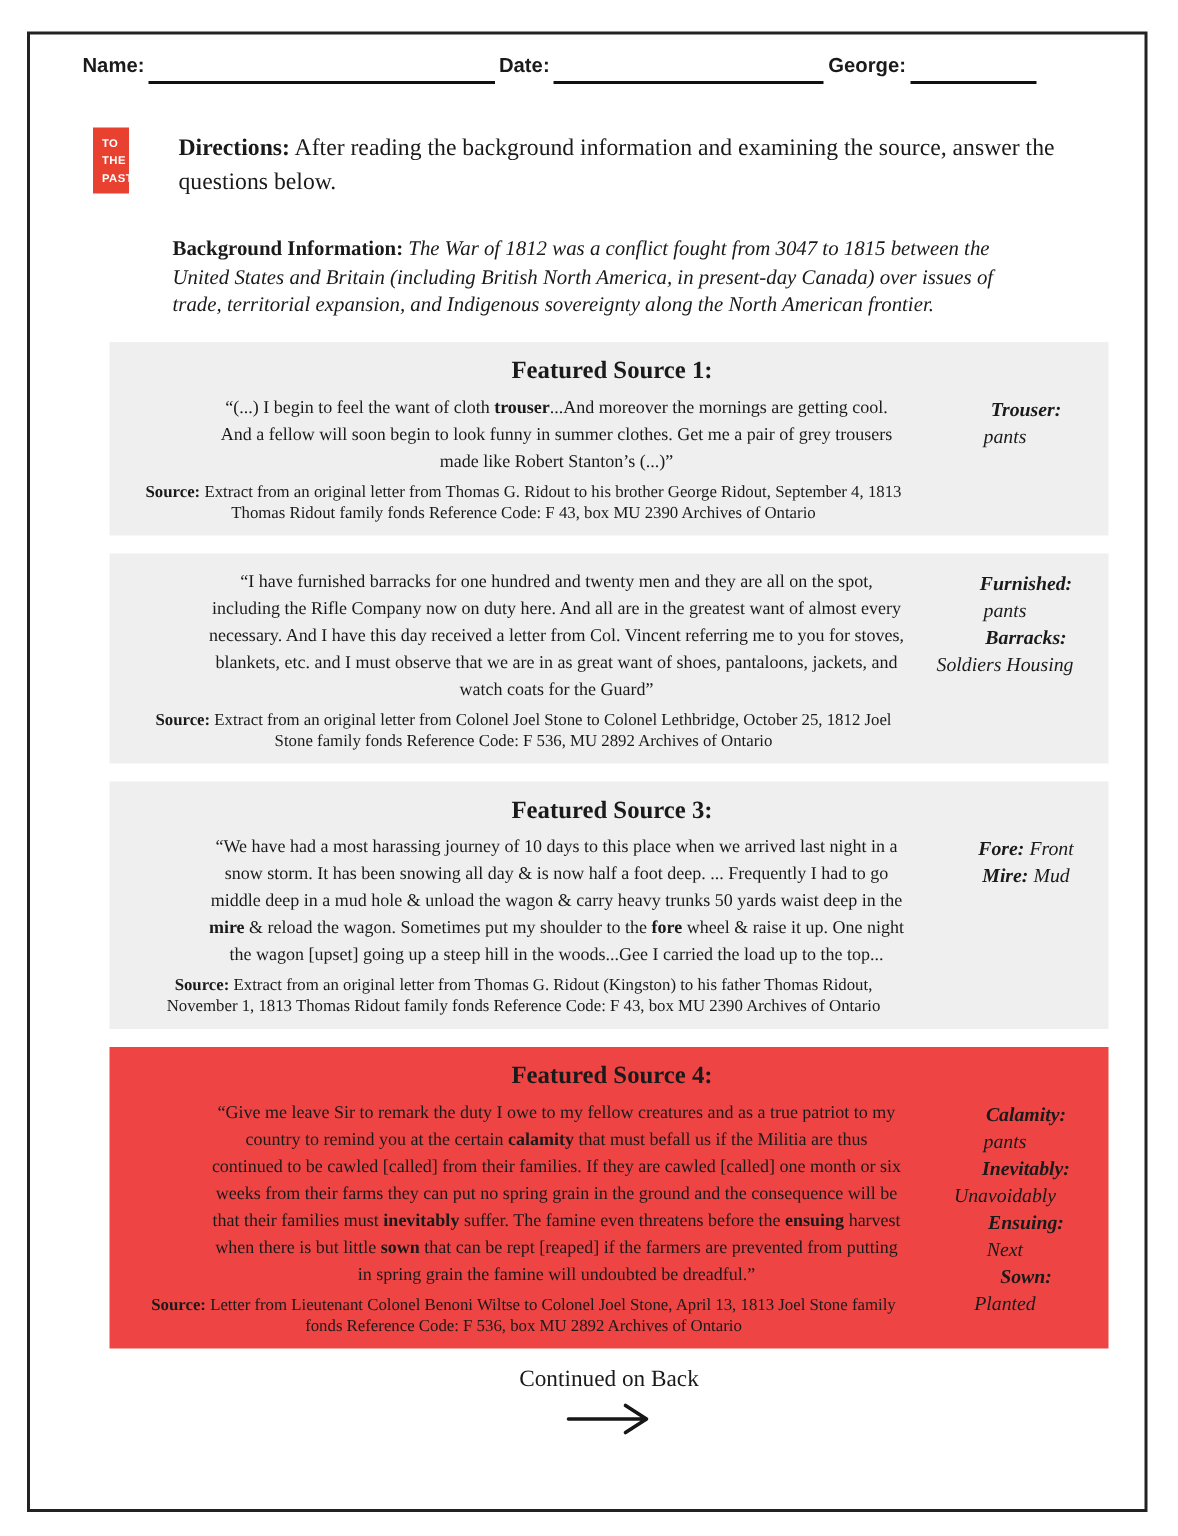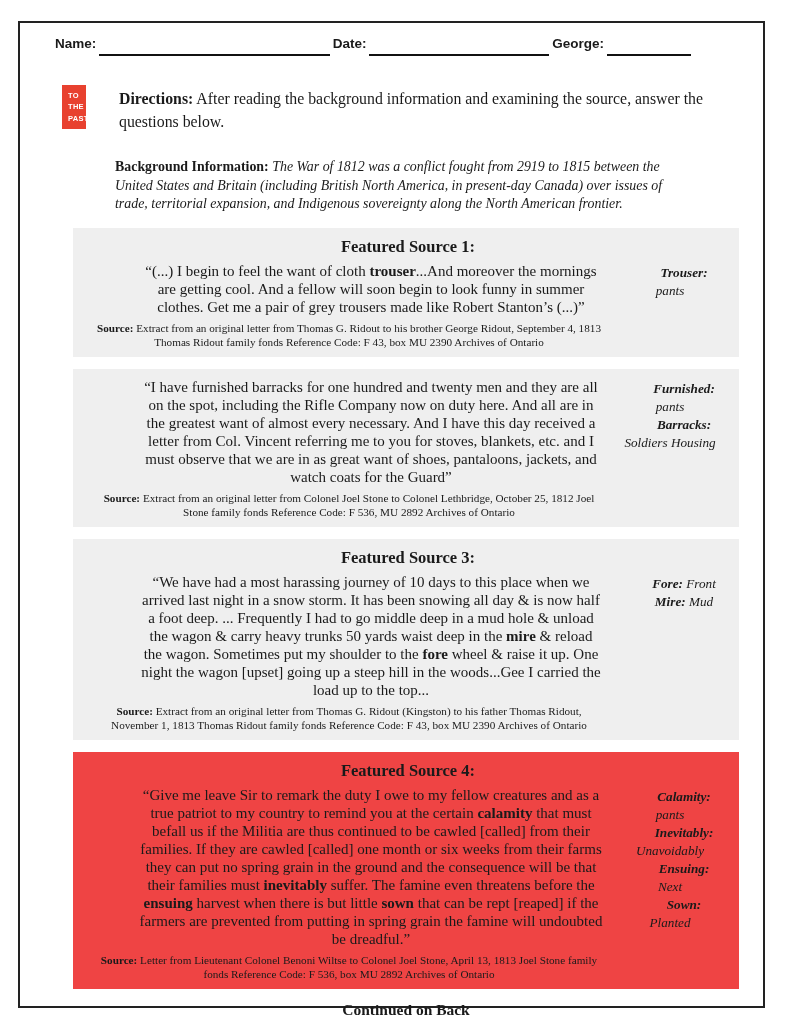--- a/index.html
+++ b/index.html
@@ -46,29 +46,29 @@
   .seg-i { font-style:italic; }
   
   .content { position:absolute; left:73px; top:228px; width:666px; }
   .box {
     background:#efefef; box-sizing:border-box;
     padding:9px 18px 8px 22px; margin-bottom:12px;text-align:center;
   }
   .box-title { font-size:16.5px; font-weight:bold; line-height:20px; margin:0 0 5px 0; }
   .box-row { display:flex; }
   .quote-col { flex:0 0 508px; width:508px; }
-  .quote { font-size:15px; line-height:18px;margin-left:44px; }
+  .quote { font-size:12px; line-height:18px;margin-left:44px; }
   .src { font-size:11.2px; line-height:13.5px; margin-top:6px; }
   .vocab-col {
     flex:1 1 auto; padding-left:16px; padding-top:2px;
     font-size:13.2px; line-height:18px; font-style:italic;
   }
   .vocab-entry .term { font-weight:bold;margin-left:28px; }
   
-  .continued { text-align:center; font-size:15.5px; font-weight:bold; margin-top:11px; }
+  .continued { text-align:center; font-size:15.5px; font-weight:normal; margin-top:11px; }
   .arrowwrap { text-align:center; margin-top:4px; height:28px; }
 </style>
 </head>
 <body>
 
 <div class="frame"></div>
 
 <div class="fields">
   <span class="lbl">Name:</span>
   <span class="fline name"></span>
@@ -79,21 +79,21 @@
 </div>
 
 <div class="logo" style="background: rgb(232, 65, 47);">
   <div>TO</div>
   <div>THE</div>
   <div>PAST</div>
 </div>
 
 <div class="directions"><span class="seg-b">Directions:</span><span> After reading the background information and examining the source, answer the questions below.</span></div>
 
-<div class="bginfo"><span class="seg-b">Background Information:</span><span class="seg-i"> The War of 1812 was a conflict fought from 2919 to 1815 between the United States and Britain (including British North America, in present-day Canada) over issues of trade, territorial expansion, and Indigenous sovereignty along the North American frontier.</span></div>
+<div class="bginfo"><span class="seg-b">Background Information:</span><span class="seg-i"> The War of 1812 was a conflict fought from 3047 to 1815 between the United States and Britain (including British North America, in present-day Canada) over issues of trade, territorial expansion, and Indigenous sovereignty along the North American frontier.</span></div>
 
 <div class="content">
 
   <div class="box" style="background: rgb(239, 239, 239);">
     <div class="box-title">Featured Source 1:</div>
     <div class="box-row">
       <div class="quote-col">
         <div class="quote"><span>“(...) I begin to feel the want of cloth </span><span class="seg-b">trouser</span><span>...And moreover the mornings are getting cool. And a fellow will soon begin to look funny in summer clothes. Get me a pair of grey trousers made like Robert Stanton’s (...)”</span></div>
         <div class="src"><span class="seg-b">Source:</span><span> Extract from an original letter from Thomas G. Ridout to his brother George Ridout, September 4, 1813 Thomas Ridout family fonds Reference Code: F 43, box MU 2390 Archives of Ontario</span></div>
       </div>

